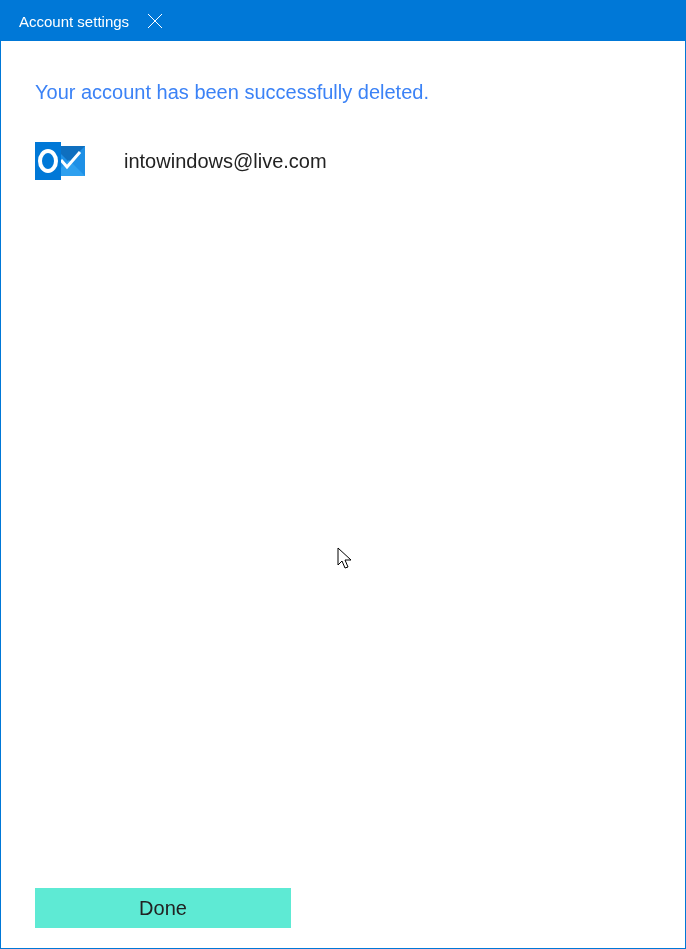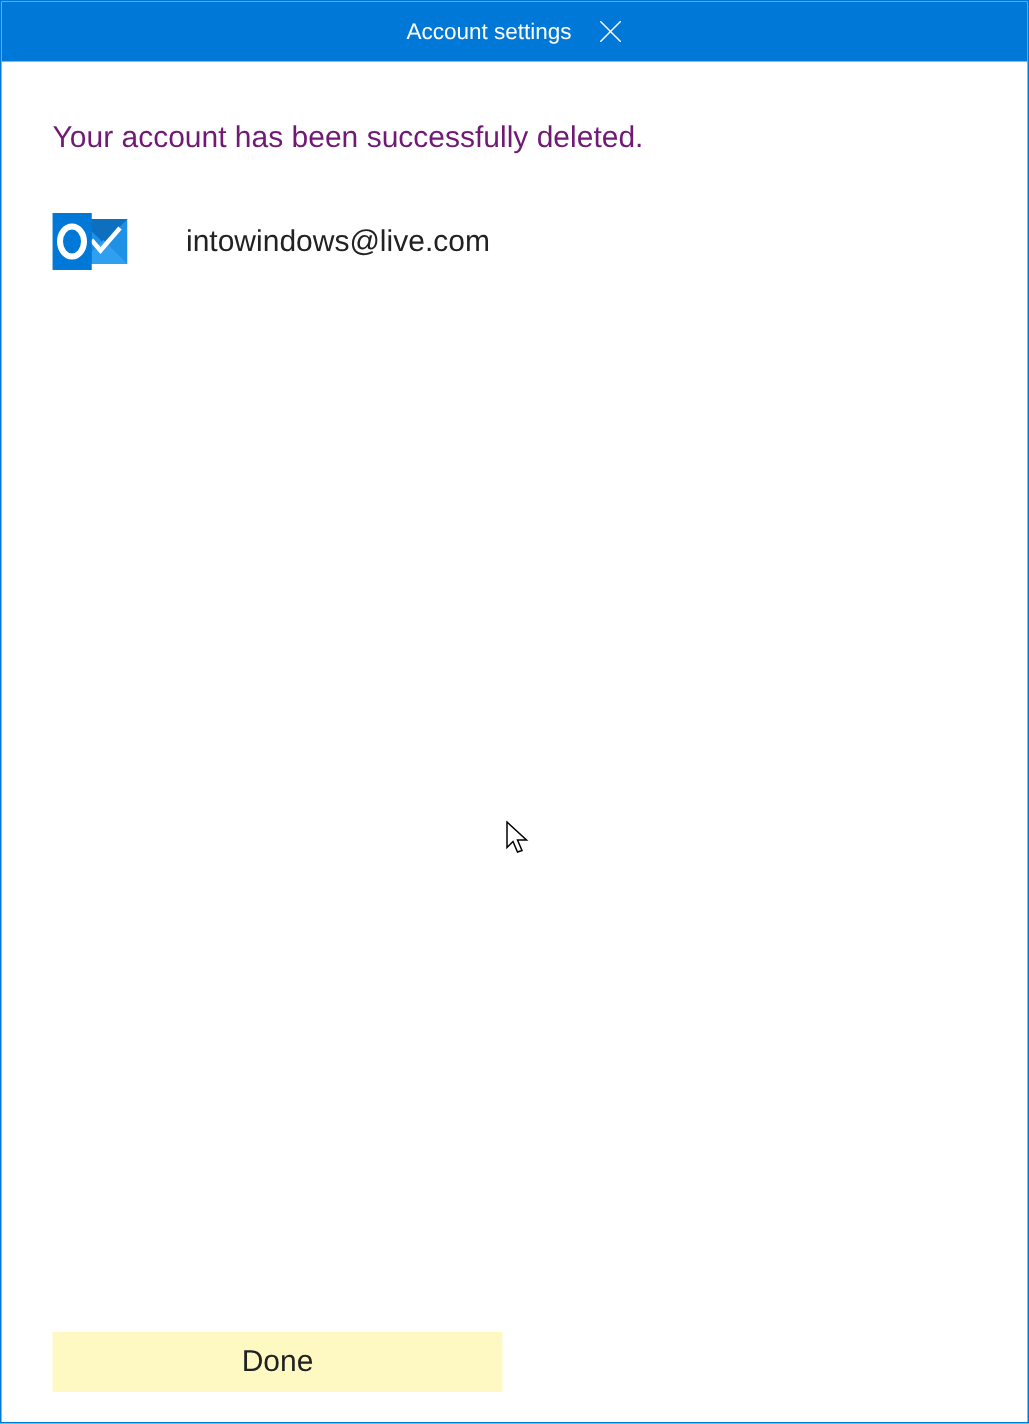--- a/index.html
+++ b/index.html
@@ -13,21 +13,21 @@
       font-family: "Segoe UI", Tahoma, sans-serif;
       background: #fff;
       position: relative;
       border: 1px solid #0078d7;
     }
     .titlebar {
       height: 40px;
       background: #0078d7;
       display: flex;
       align-items: center;
-      justify-content: center;
+      justify-content: flex-start;
       padding-left: 18px;
       color: #fff;
     }
     .titlebar-title {
       font-size: 15px;
       font-weight: 400;
     }
     .close-btn {
       width: 52px;
       height: 40px;
@@ -46,21 +46,21 @@
     }
     .heading {
       font-size: 30px;
       font-weight: 400;
       color: #222;
       margin-bottom: 12px;
     }
     .subtext {
       font-size: 20px;
       font-weight: 400;
-      color: #701a75;
+      color: #3b82f6;
       margin-bottom: 36px;
     }
     .account-row {
       display: flex;
       align-items: center;
       gap: 39px;
     }
     .outlook-icon {
       width: 50px;
       height: 42px;
@@ -70,23 +70,23 @@
       font-size: 20px;
       font-weight: 400;
       color: #222;
     }
     .footer {
       position: absolute;
       bottom: 20px;
       left: 34px;
     }
     .done-btn {
-      width: 300px;
+      width: 256px;
       height: 40px;
-      background: #fef9c3;
+      background: #5eead4;
       border: none;
       font-family: inherit;
       font-size: 20px;
       font-weight: 400;
       color: #222;
       cursor: pointer;
       display: flex;
       align-items: center;
       justify-content: center;
     }

